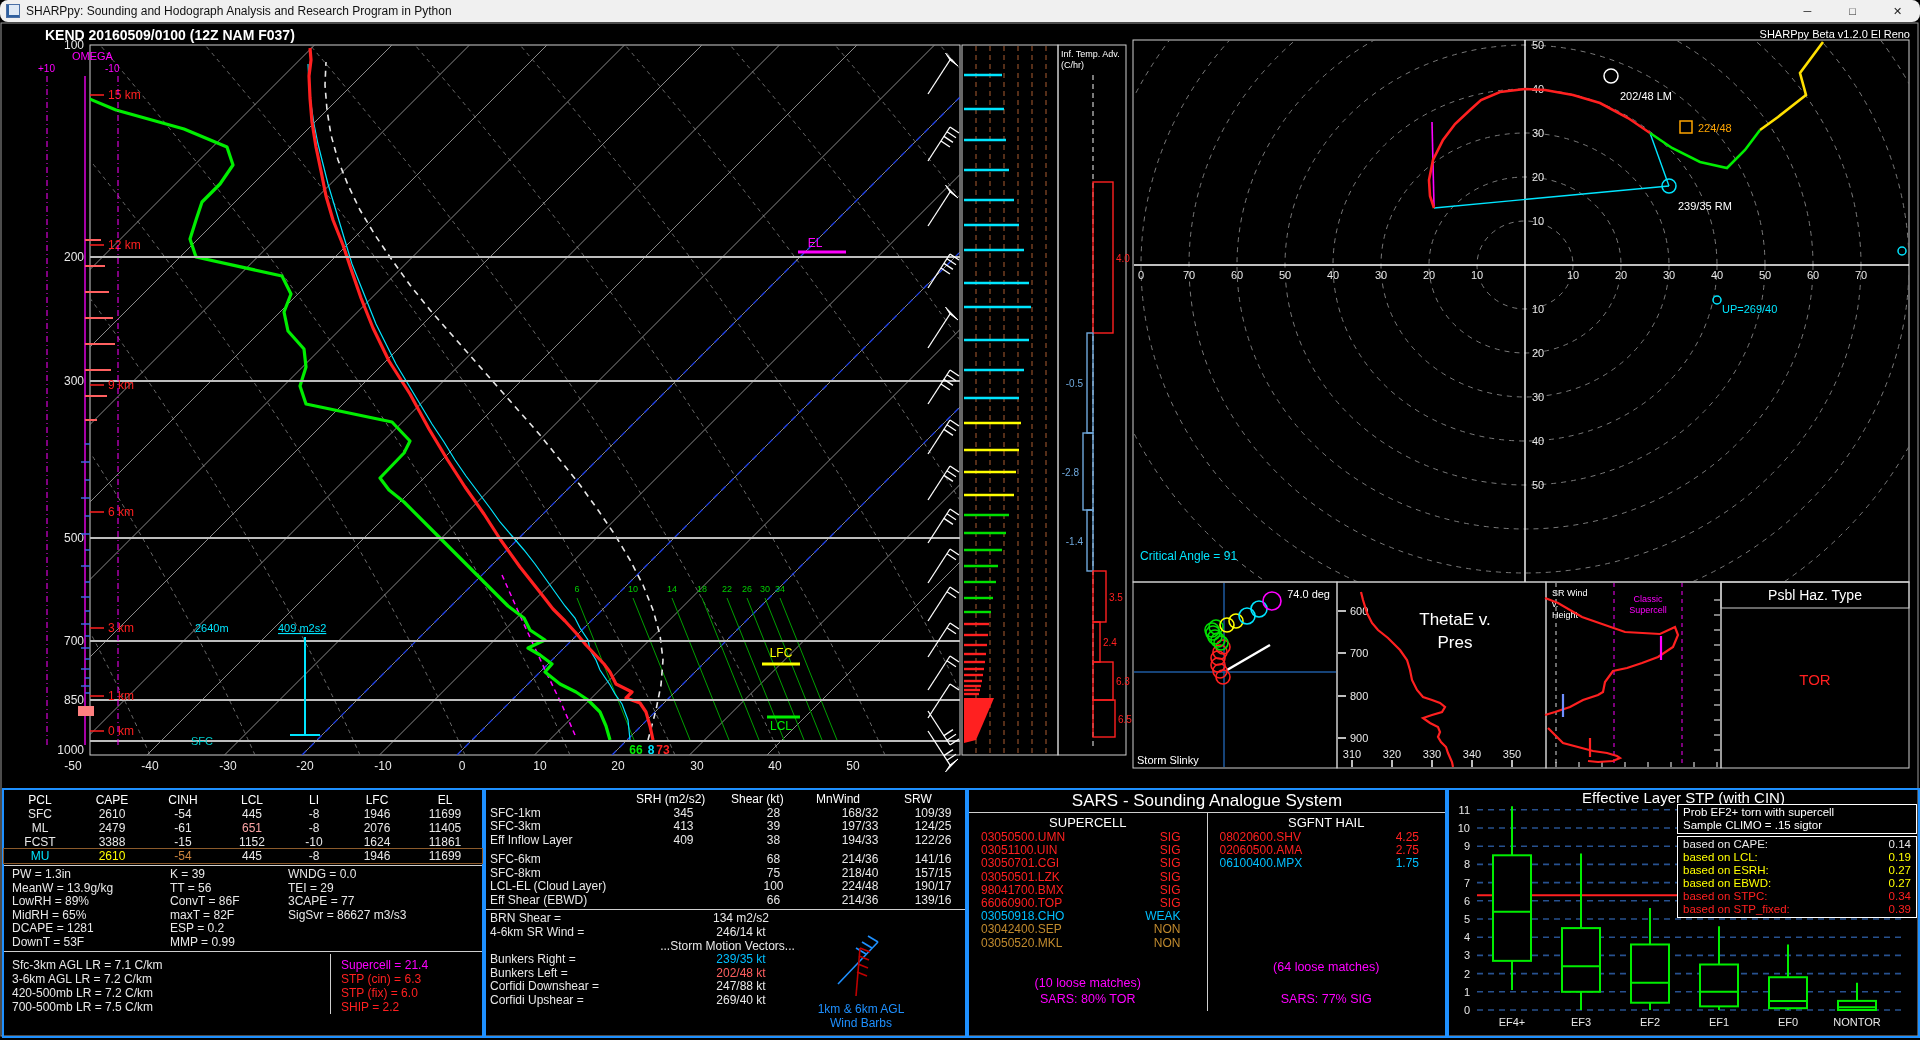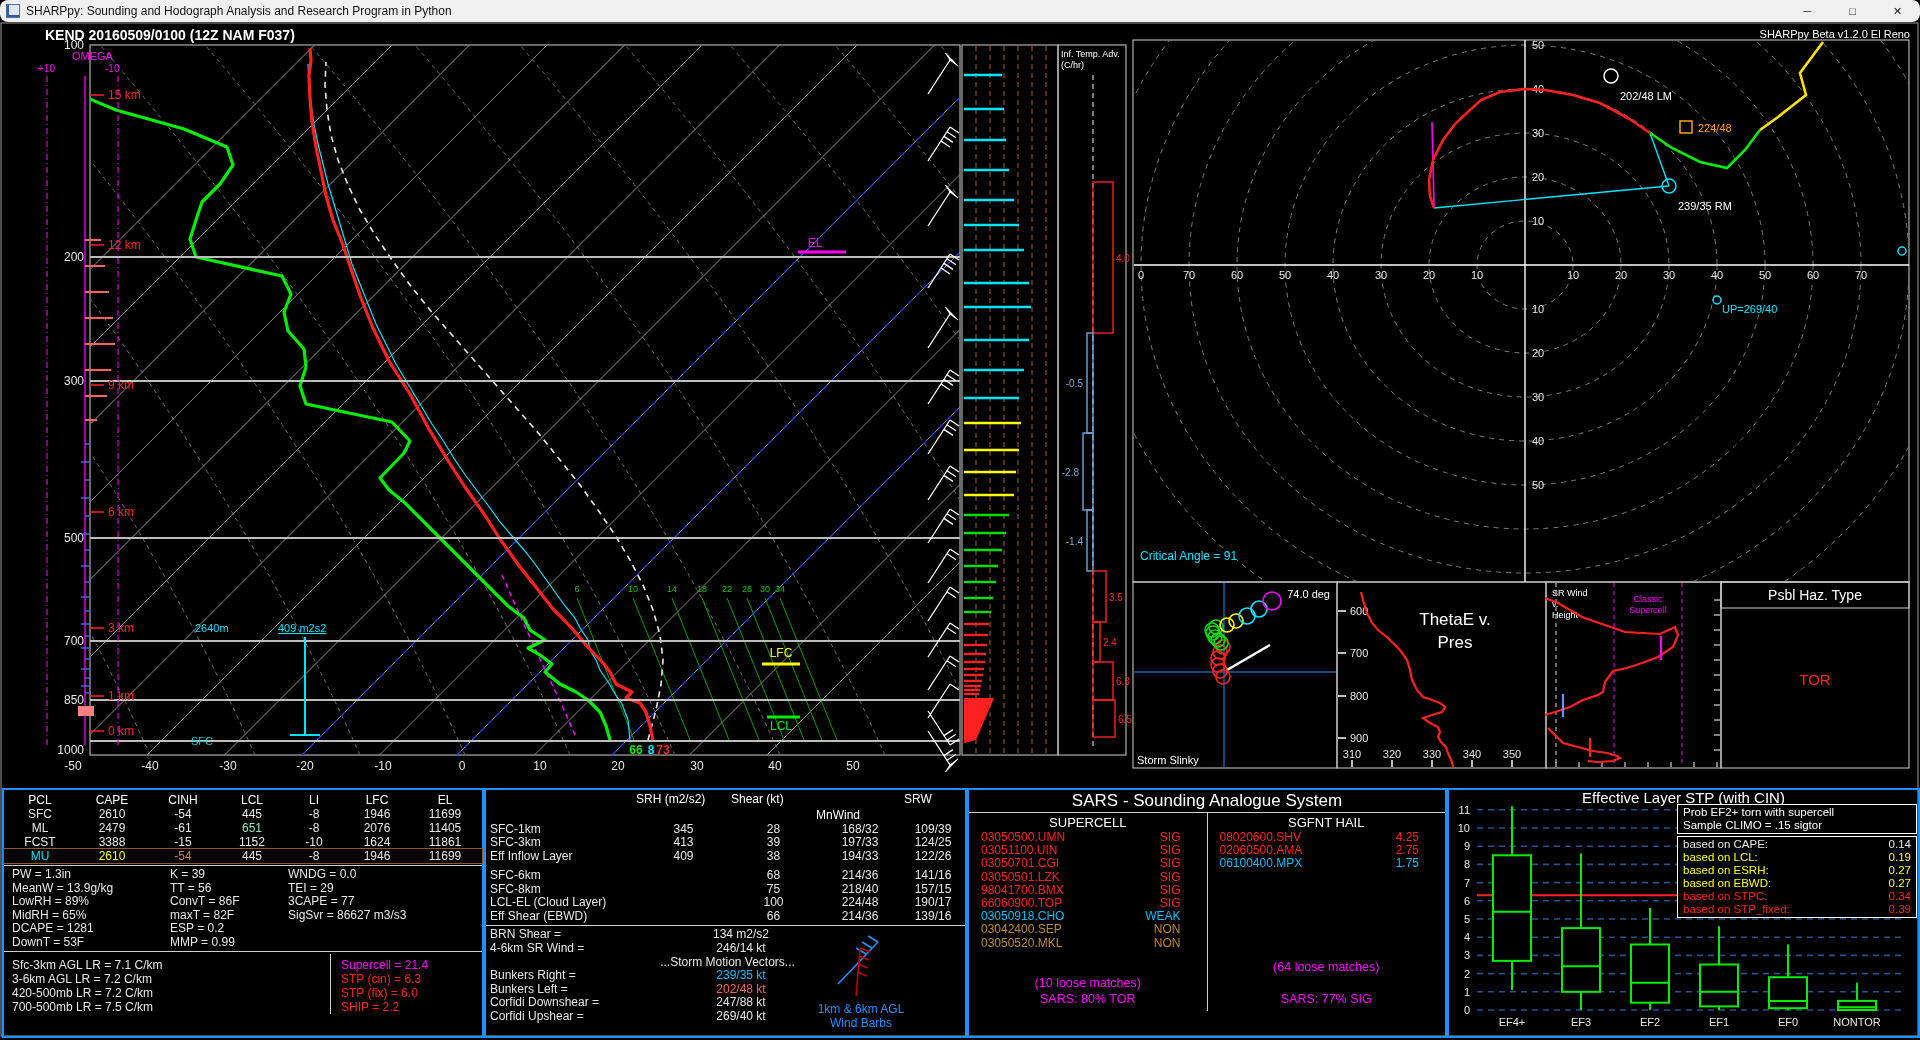--- a/index.html
+++ b/index.html
@@ -556,21 +556,21 @@
           <span style="color: rgb(232, 232, 232);">-54</span>
           <span style="color: rgb(232, 232, 232);">445</span>
           <span style="color: rgb(232, 232, 232);">-8</span>
           <span style="color: rgb(232, 232, 232);">1946</span>
           <span style="color: rgb(232, 232, 232);">11699</span>
         </div>
         <div class="grid7">
           <span style="color: rgb(232, 232, 232);">ML</span>
           <span style="color: rgb(232, 232, 232);">2479</span>
           <span style="color: rgb(232, 232, 232);">-61</span>
-          <span style="color: #86efac;">651</span>
+          <span style="color: #fca5a5;">651</span>
           <span style="color: rgb(232, 232, 232);">-8</span>
           <span style="color: rgb(232, 232, 232);">2076</span>
           <span style="color: rgb(232, 232, 232);">11405</span>
         </div>
         <div class="grid7">
           <span style="color: rgb(232, 232, 232);">FCST</span>
           <span style="color: rgb(232, 232, 232);">3388</span>
           <span style="color: rgb(232, 232, 232);">-15</span>
           <span style="color: rgb(232, 232, 232);">1152</span>
           <span style="color: rgb(232, 232, 232);">-10</span>
@@ -629,21 +629,21 @@
           <div style="color: rgb(255, 32, 32);">SHIP = 2.2</div>
         </div>
     </div>
   </div>
 
   <div class="bpanel" id="panel-kin" style="left:484px;top:788px;width:479px;height:246px;">
     <div class="kgrid hdr" id="kin-head" style="padding-top:3px;">
         <span></span>
         <span style="color: rgb(255, 255, 255);">SRH (m2/s2)</span>
         <span style="color: rgb(255, 255, 255);">Shear (kt)</span>
-        <span style="color: rgb(255, 255, 255); margin-top: 16px;">MnWind</span>
+        <span style="color: rgb(255, 255, 255);">MnWind</span>
         <span style="color: rgb(255, 255, 255);">SRW</span>
       </div>
     <div id="kin-rows">
         <div class="kgrid">
           <span class="lbl">SFC-1km</span>
           <span class="val">345</span>
           <span class="val">28</span>
           <span class="val">168/32</span>
           <span class="val">109/39</span>
         </div>

